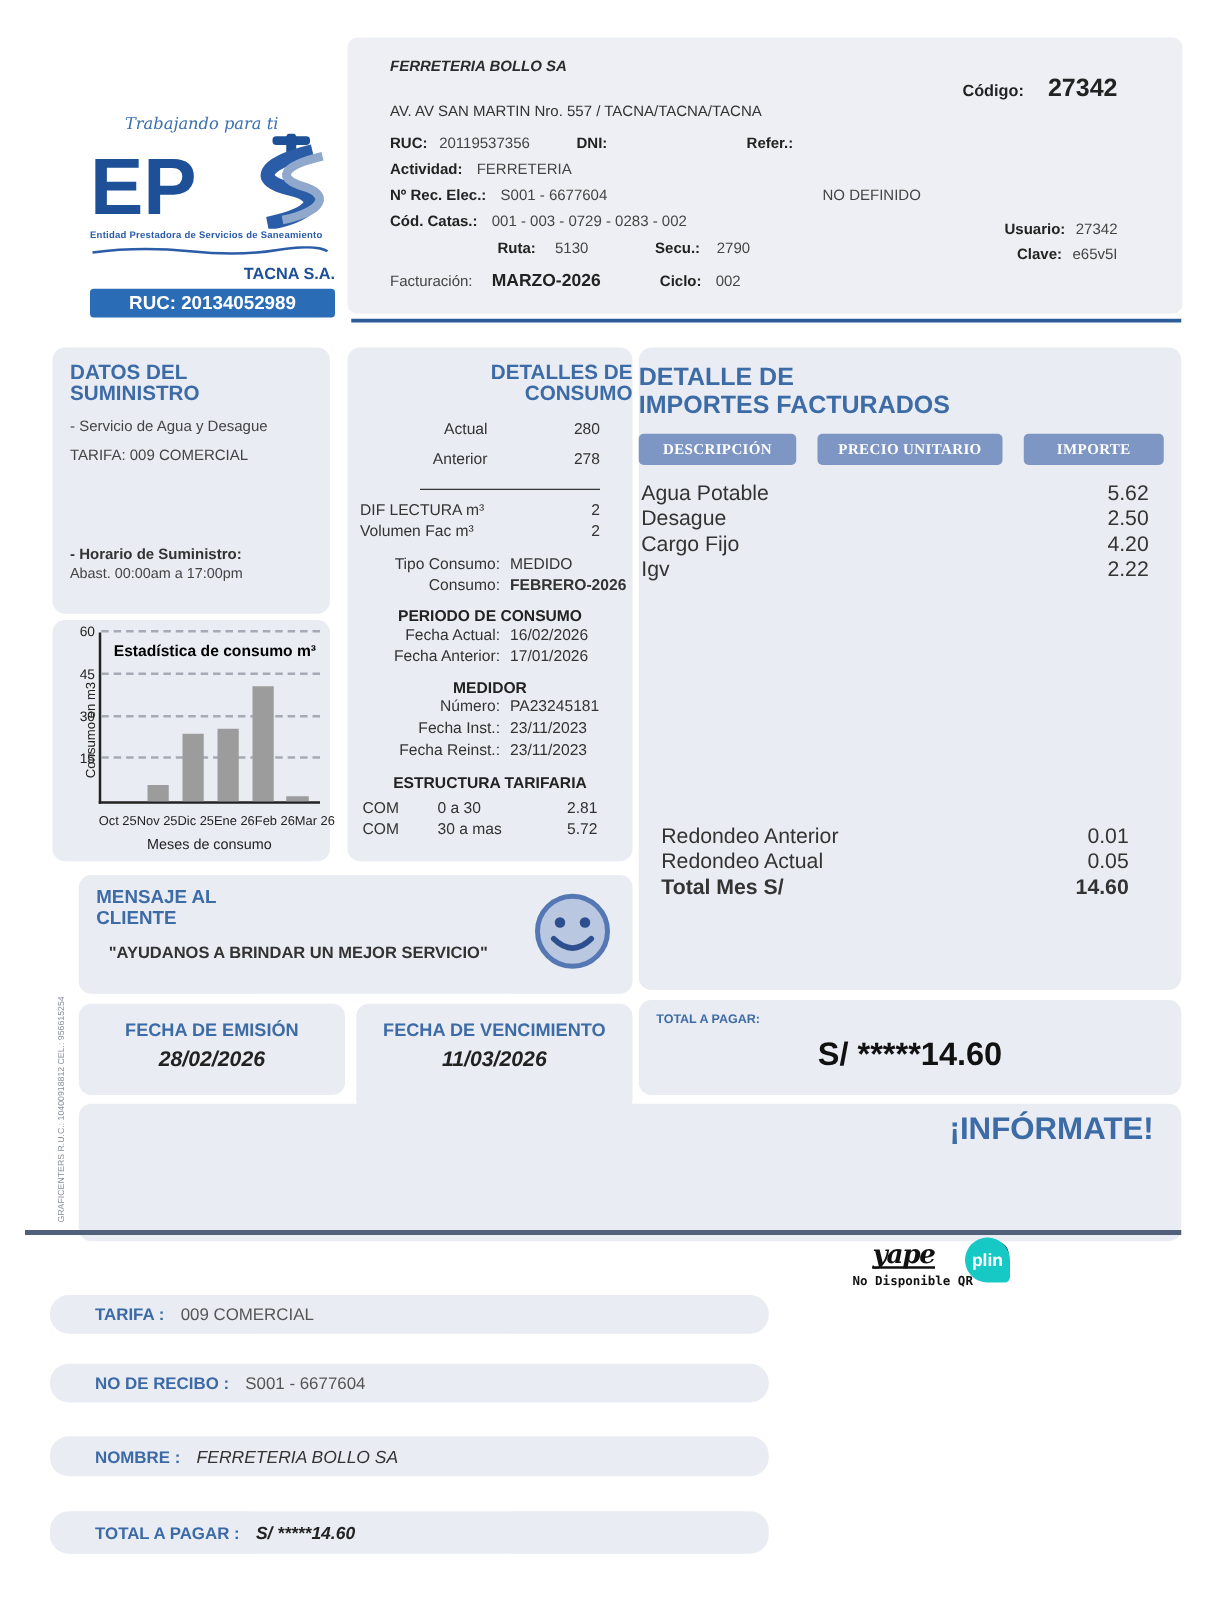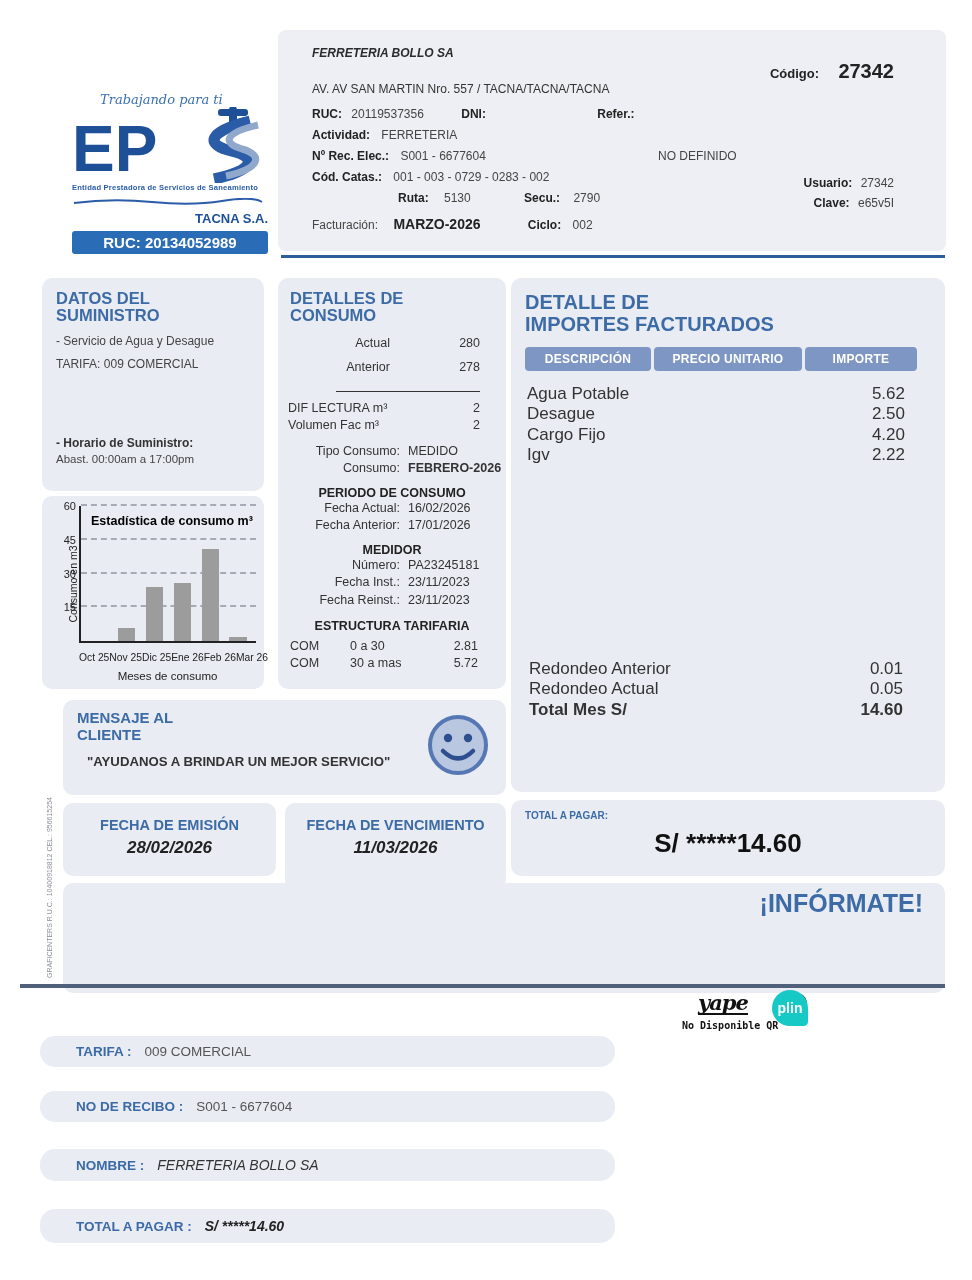--- a/index.html
+++ b/index.html
@@ -59,41 +59,41 @@
   .bar-slot{flex:1;display:flex;justify-content:center;align-items:flex-end;height:100%;}
   .bar{width:62%;}
   .xlabels{position:absolute;left:37px;right:8px;bottom:26px;display:flex;}
   .xtick{flex:1;text-align:center;font-size:10.3px;color:#222;white-space:nowrap;}
   .chart-xlabel{position:absolute;left:37px;right:8px;bottom:7px;text-align:center;font-size:11.5px;color:#222;}
   .chart-ylabel{position:absolute;left:-24px;top:82px;transform:rotate(-90deg);font-size:10.5px;color:#222;width:110px;text-align:center;}
 
   
   .panel-consumo{left:278px;top:278px;width:228px;height:411px;}
   .panel-consumo .inner{padding:12px 0 0 0;}
-  .panel-consumo .sec-title{padding-left:12px;}
+  .panel-consumo .sec-title{padding-left:12px;text-align:right;}
   .cr{display:flex;font-size:12.5px;color:#333;line-height:1.4;}
   .cr .l{width:112px;text-align:right;}
   .cr .v{flex:1;text-align:right;padding-right:26px;}
   .cr.meas{margin-top:10px;}
   .c-hr{margin:14px 26px 8px 58px;border-top:1.5px solid #333;}
   .cr .l2{padding-left:10px;text-align:left;flex:1;}
   .cr .lv{width:122px;text-align:right;font-size:12.5px;}
   .cr .rv{margin-left:8px;}
   .c-center{text-align:center;font-weight:bold;font-size:12.5px;color:#222;margin-top:8px;}
   .bold{font-weight:bold;}
   .tr3{display:flex;font-size:12.5px;color:#333;margin-top:3px;}
   .tr3 .c1{width:48px;padding-left:12px;}
   .tr3 .c2{flex:1;padding-left:12px;}
   .tr3 .c3{width:62px;text-align:right;padding-right:28px;}
 
   
   .panel-importes{left:511px;top:278px;width:434px;height:514px;}
-  .panel-importes .inner{padding:14px 14px;position:relative;height:486px;}
+  .panel-importes .inner{padding:14px 0;position:relative;height:486px;}
   .imp-title{font-size:20px;font-weight:bold;color:#3d6ba6;line-height:1.08;}
-  .chips{display:flex;gap:3px;margin-top:12px;}
+  .chips{display:flex;gap:17px;margin-top:12px;font-family:Liberation Serif, serif;}
   .chip{background:#7e96c3;color:#fff;font-weight:bold;font-size:12px;text-align:center;
         border-radius:4px;padding:5px 0;letter-spacing:.3px;}
   .chip1{width:126px;}.chip2{width:148px;}.chip3{width:112px;}
   .imp-rows{margin-top:12px;}
   .irow{display:flex;font-size:17px;color:#333;height:20.5px;align-items:flex-end;}
   .irow .l{flex:1;padding-left:2px;}
   .irow .v{width:80px;text-align:right;padding-right:26px;}
   .redondeo{position:absolute;left:16px;right:16px;top:380px;}
 
   

